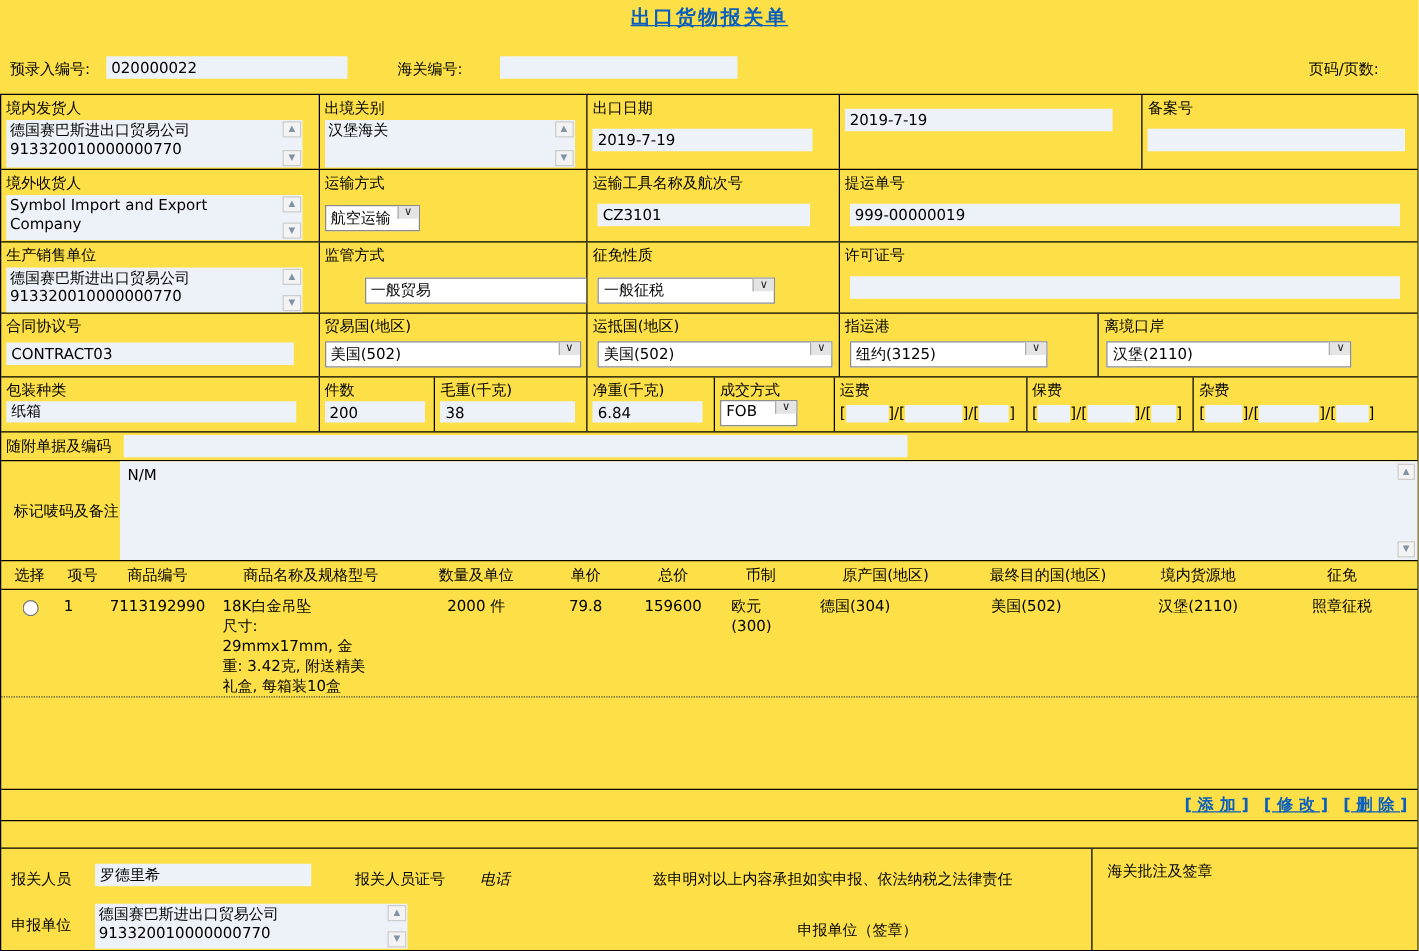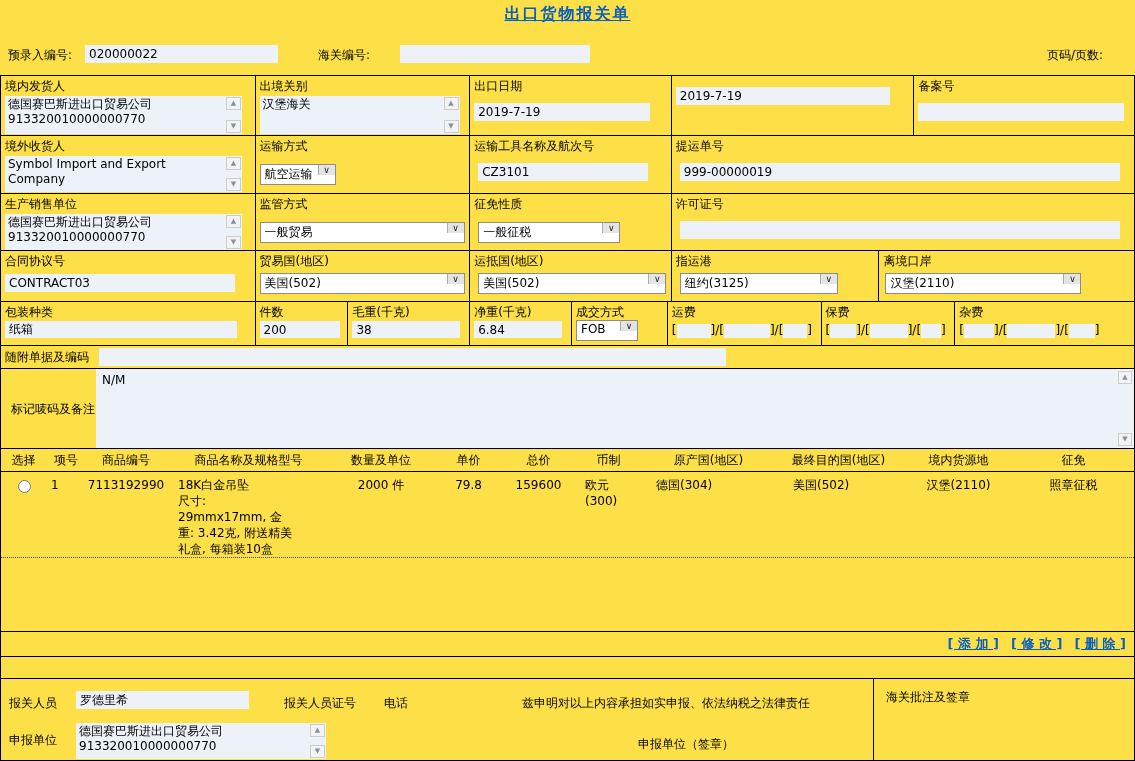--- a/index.html
+++ b/index.html
@@ -151,21 +151,21 @@
           <div class="ta-text">德国赛巴斯进出口贸易公司
 913320010000000770</div>
           <div class="sb">
             <div class="sb-btn">▲</div>
             <div class="sb-btn">▼</div>
           </div>
         </div>
       </div>
       <div class="fcell" style="width:215px;">
         <div class="flabel">监管方式</div>
-        <div class="sel" style="width:205px;margin-top:10px;">
+        <div class="sel" style="width:205px;margin-top:10px;margin-left:32px;">
           <span class="sel-txt">一般贸易</span>
           <span class="sel-btn">∨</span>
         </div>
       </div>
       <div class="fcell" style="width:202px;">
         <div class="flabel">征免性质</div>
         <div class="sel" style="width:142px;margin-top:10px;margin-left:4px;">
           <span class="sel-txt">一般征税</span>
           <span class="sel-btn">∨</span>
         </div>
@@ -312,21 +312,21 @@
       <a class="act-link">[ 删 除 ]</a>
     </div>
 
     <div class="spacer-row"></div>
 
     <div class="footer">
       <div class="f-left">
         <span class="lbl abs" style="left:8px;top:16px;">报关人员</span>
         <input class="inp abs" style="left: 75px; top: 12px; width: 173px;" value="罗德里希">
         <span class="lbl abs" style="left:283px;top:16px;">报关人员证号</span>
-        <span class="lbl abs" style="left:383px;top:16px;">电话</span>
+        <span class="lbl abs" style="left:383px;top:16px;font-style:italic;">电话</span>
         <span class="lbl abs" style="left:500px;top:16px;width:330px;text-align:center;">兹申明对以上内容承担如实申报、依法纳税之法律责任</span>
 
         <span class="lbl abs" style="left:8px;top:53px;">申报单位</span>
         <div class="ta abs" style="left:75px;top:44px;width:250px;height:36px;margin-top:0;">
           <div class="ta-text">德国赛巴斯进出口贸易公司
 913320010000000770</div>
           <div class="sb">
             <div class="sb-btn">▲</div>
             <div class="sb-btn">▼</div>
           </div>

